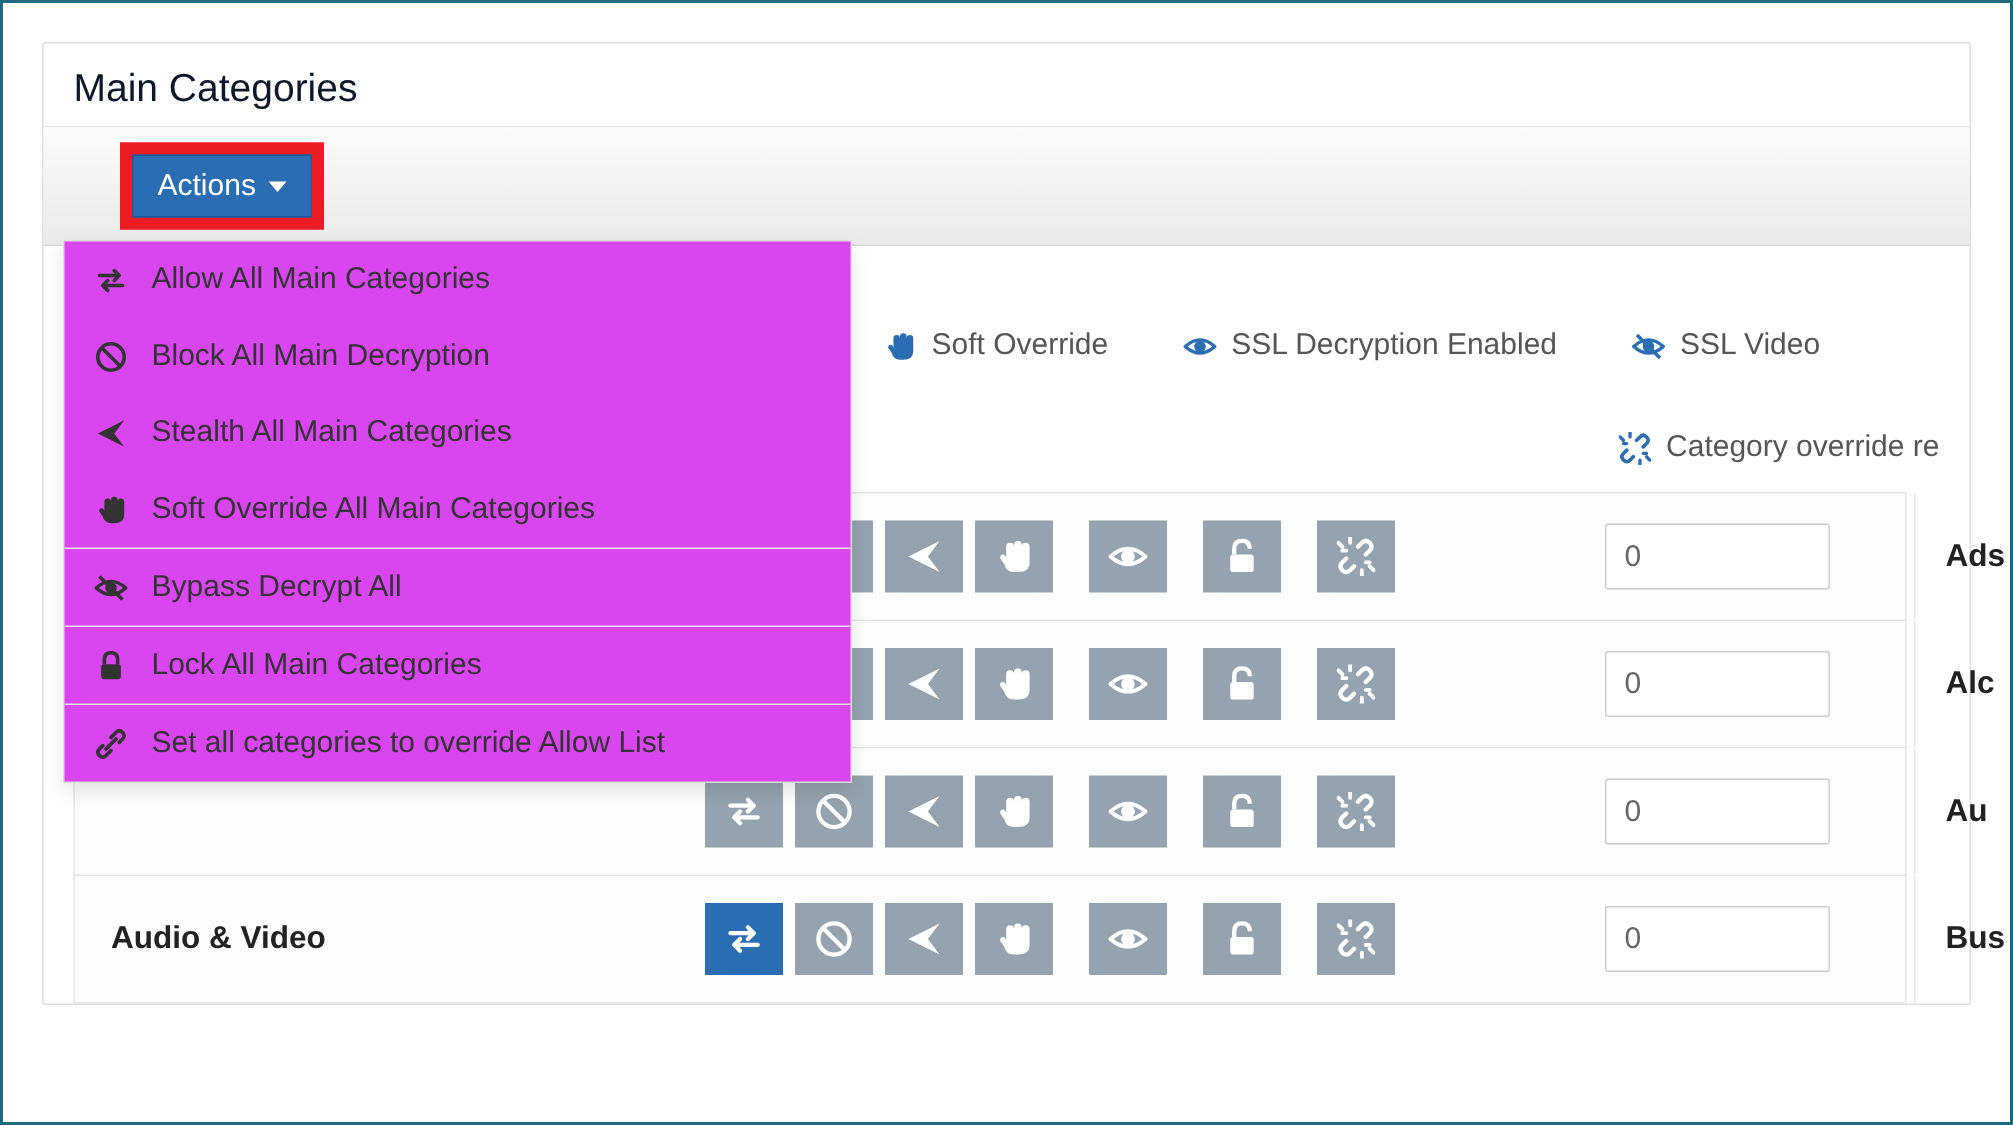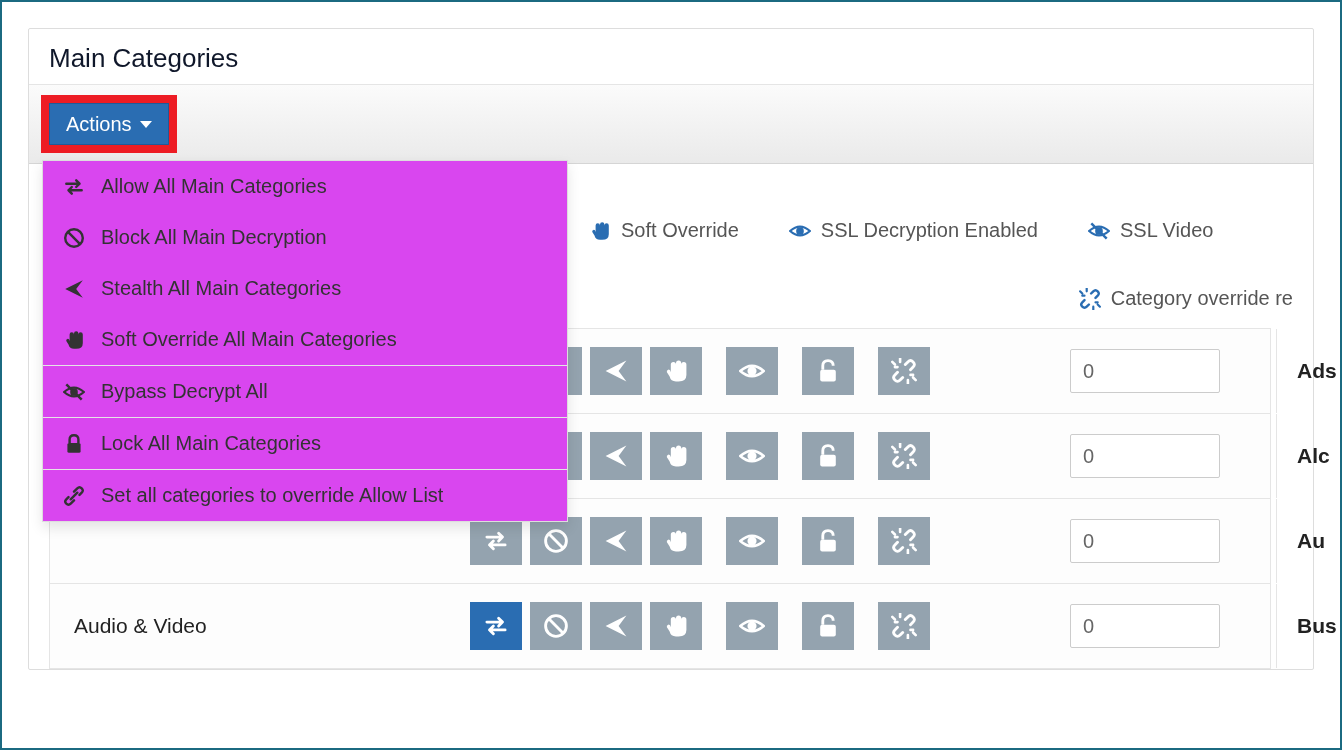--- a/index.html
+++ b/index.html
@@ -33,20 +33,21 @@
       background: linear-gradient(#fbfbfb, #eaeaea);
       border-bottom: 1px solid #d5d5d5;
       padding: 10px 12px;
     }
     .actions-highlight {
       border: 6px solid #ed1c24;
       display: inline-block;
       padding: 2px;
       background: #ed1c24;
       line-height: 0;
+      margin-left: 39px;
     }
     .actions-btn {
       background: #2a6db2;
       color: #fff;
       border: 1px solid #1e5a99;
       padding: 8px 16px;
       font-size: 20px;
       cursor: pointer;
       display: inline-flex;
       align-items: center;
@@ -110,21 +111,21 @@
       border: 1px solid #e5e5e5;
       border-top: none;
       min-height: 84px;
       background: #fdfdfd;
     }
     .cat-row:first-child { border-top: 1px solid #e5e5e5; }
     .cat-name {
       flex: 0 0 420px;
       padding: 0 24px;
       font-size: 21px;
-      font-weight: 400;
+      font-weight: 700;
       color: #222;
     }
     .icon-btns {
       display: flex;
       gap: 8px;
       align-items: center;
     }
     .ibtn {
       width: 52px;
       height: 48px;

